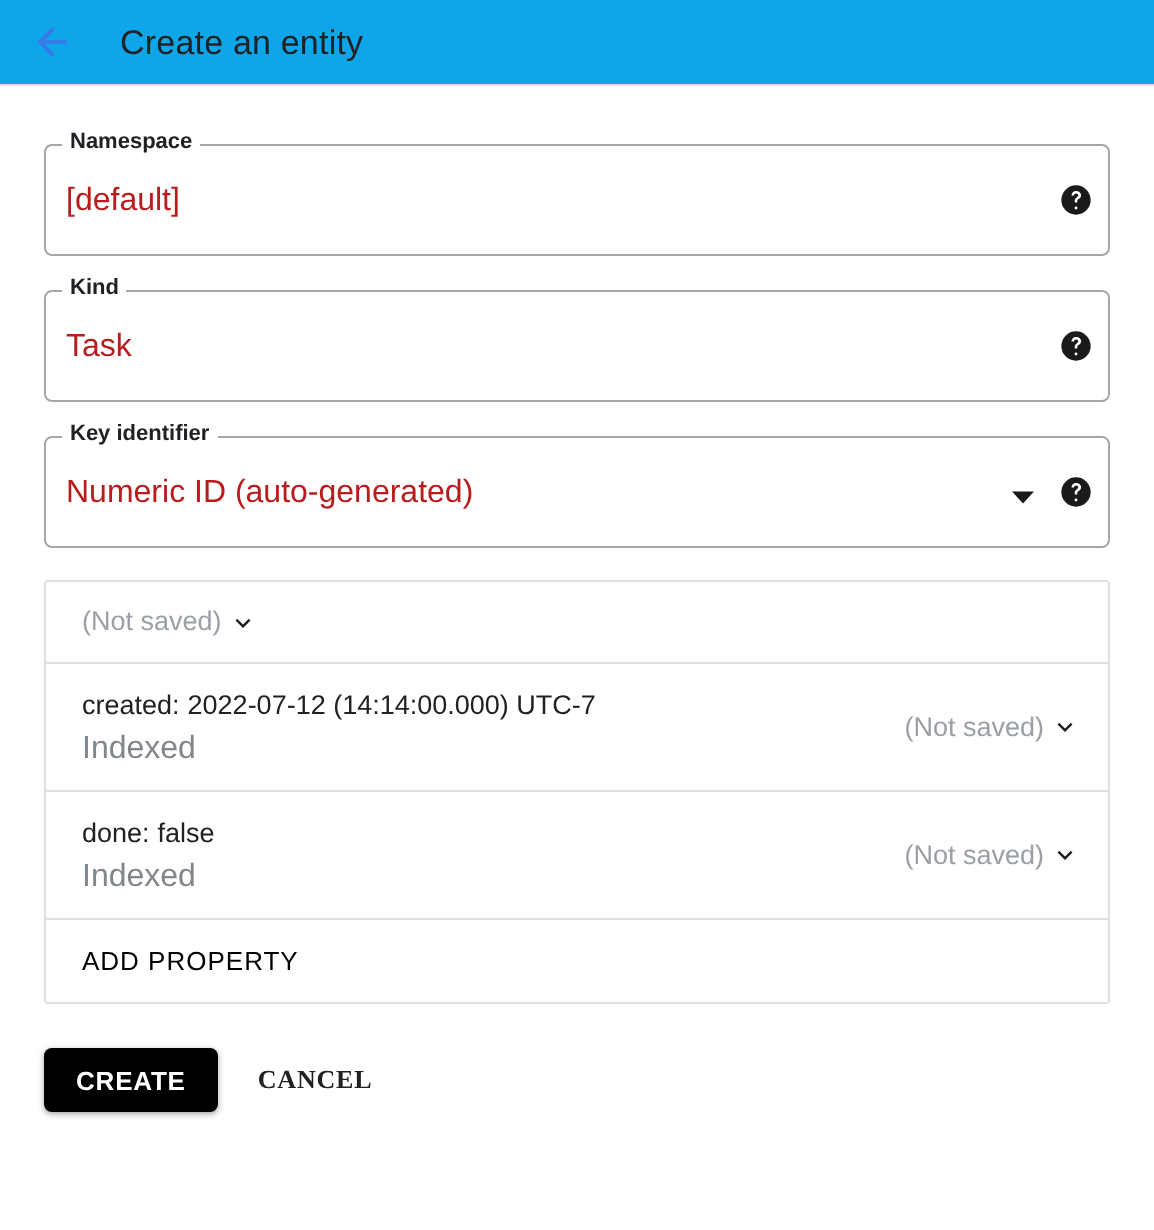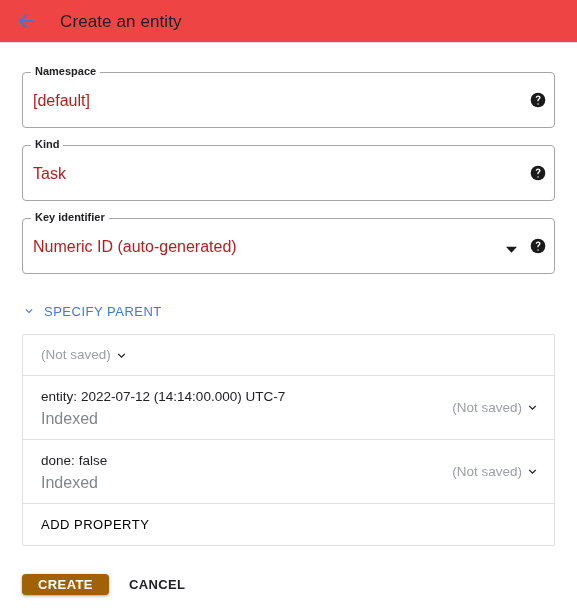--- a/index.html
+++ b/index.html
@@ -16,21 +16,21 @@
     -webkit-font-smoothing: antialiased;
   }
 
   
   .header {
     height: 43px;
     display: flex;
     align-items: center;
     border-bottom: 1px solid #e0e0e0;
     box-sizing: border-box;
-    background: #ef4444;
+    background: #0ea5e9;
   }
   .back-btn {
     width: 24px;
     height: 24px;
     margin-left: 14px;
     margin-right: 22px;
     display: flex;
     align-items: center;
     justify-content: center;
     cursor: pointer;
@@ -216,38 +216,38 @@
   }
 
   
   .actions {
     display: flex;
     align-items: center;
     margin-top: 22px;
     gap: 10px;
   }
   .btn-primary {
-    background: #a16207;
+    background: #000000;
     color: #ffffff;
     border: none;
     border-radius: 4px;
     font-family: inherit;
     font-size: 13px;
     font-weight: 700;
     letter-spacing: 0.4px;
     padding: 0 16px;
-    height: 21px;
+    height: 32px;
     cursor: pointer;
     box-shadow: 0 1px 2px rgba(60,64,67,0.3), 0 1px 3px 1px rgba(60,64,67,0.15);
   }
   .btn-flat {
     background: transparent;
     color: #202124;
     border: none;
-    font-family: Liberation Sans, sans-serif;
+    font-family: Liberation Serif, serif;
     font-size: 13px;
     font-weight: 700;
     letter-spacing: 0.4px;
     padding: 0 10px;
     height: 32px;
     cursor: pointer;
   }
 </style>
 </head>
 <body>
@@ -311,47 +311,39 @@
       </span>
       <span class="help-icon">
         <svg width="16" height="16" viewBox="0 0 24 24" aria-hidden="true">
           <circle cx="12" cy="12" r="11" fill="#1a1a1a"></circle>
           <path d="M12.02 16.9c.62 0 1.1.48 1.1 1.08 0 .6-.48 1.08-1.1 1.08-.6 0-1.09-.48-1.09-1.08 0-.6.49-1.08 1.09-1.08zM12.1 5.2c2.2 0 3.72 1.32 3.72 3.2 0 1.2-.56 2-1.62 2.73-.96.66-1.23 1.06-1.27 1.95l-.1.84h-1.7l-.05-1.06c-.07-1.3.33-2.04 1.4-2.8.88-.63 1.2-1.02 1.2-1.64 0-.75-.6-1.3-1.55-1.3-.96 0-1.6.56-1.68 1.45H8.6c.07-1.95 1.5-3.37 3.5-3.37z" fill="#ffffff"></path>
         </svg>
       </span>
     </div>
   </div>
 
-  <div class="specify-parent">
-    <span class="chev">
-      <svg width="14" height="14" viewBox="0 0 24 24" aria-hidden="true">
-        <path d="M7.4 8.6 12 13.2l4.6-4.6L18 10l-6 6-6-6z" fill="#3b78e7"></path>
-      </svg>
-    </span>
-    <span class="label">SPECIFY PARENT</span>
-  </div>
 
 
   <div class="props-card">
 
     <div class="prop-row">
       <div class="prop-right">
         <span class="prop-status">(Not saved)</span>
         <span class="row-chev">
           <svg width="15" height="15" viewBox="0 0 24 24" aria-hidden="true">
             <path d="M7.4 8.6 12 13.2l4.6-4.6L18 10l-6 6-6-6z" fill="#202124"></path>
           </svg>
         </span>
       </div>
     </div>
 
     <div class="prop-row two-line">
       <div class="prop-left">
         <div class="prop-main">
-          <span class="pname">entity:</span><span>2022-07-12 (14:14:00.000) UTC-7</span>
+          <span class="pname">created:</span><span>2022-07-12 (14:14:00.000) UTC-7</span>
         </div>
         <div class="prop-sub">Indexed</div>
       </div>
       <div class="prop-right">
         <span class="prop-status">(Not saved)</span>
         <span class="row-chev">
           <svg width="15" height="15" viewBox="0 0 24 24" aria-hidden="true">
             <path d="M7.4 8.6 12 13.2l4.6-4.6L18 10l-6 6-6-6z" fill="#202124"></path>
           </svg>
         </span>

